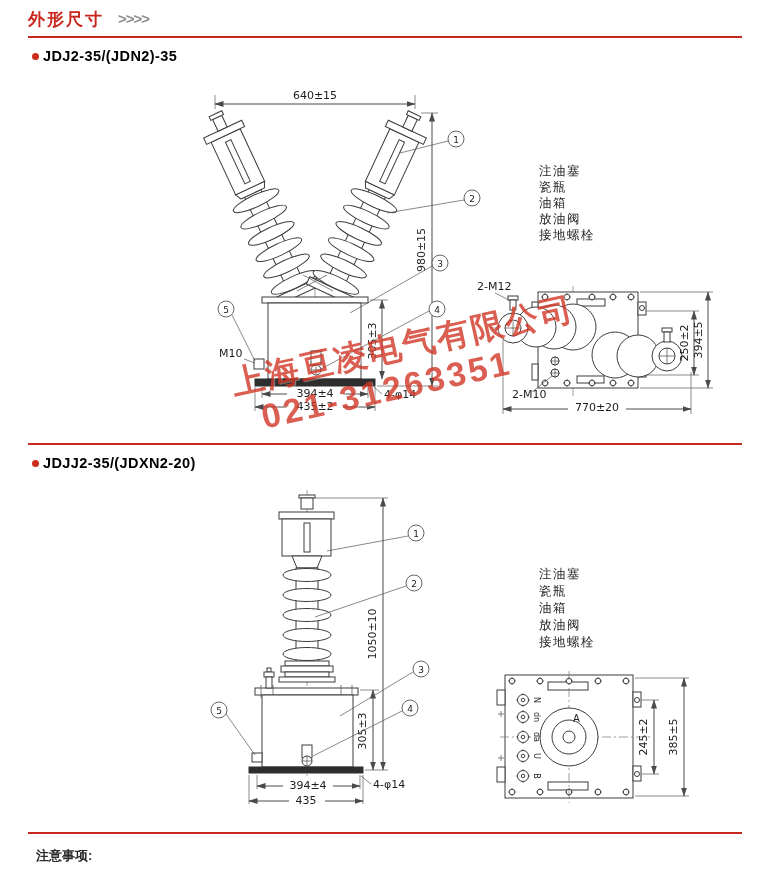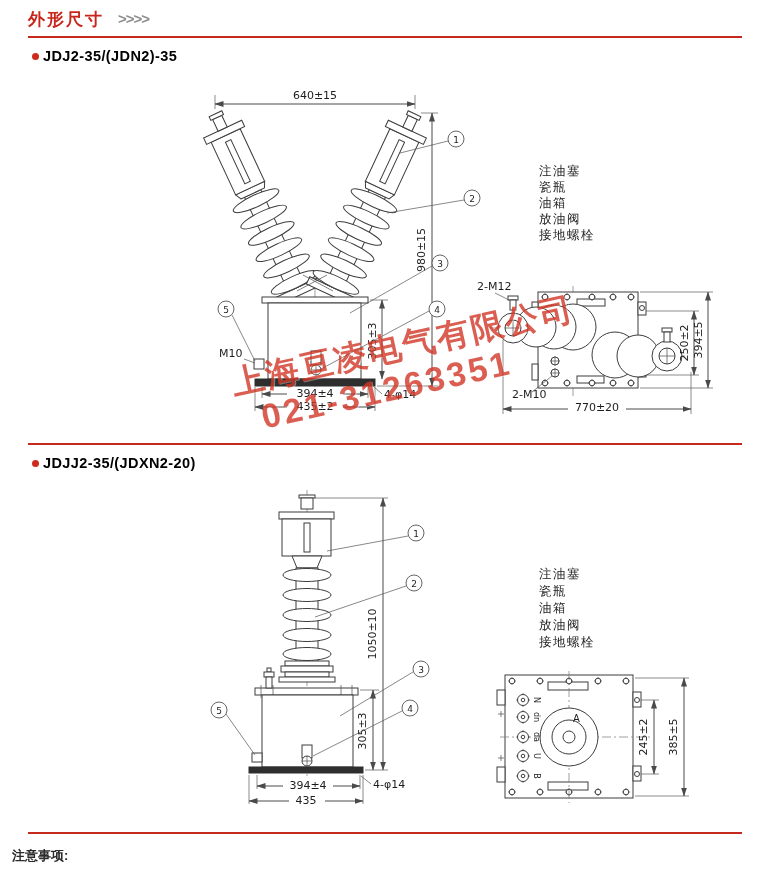--- a/index.html
+++ b/index.html
@@ -13,21 +13,21 @@
   .sec-title{position:absolute;left:32px;font-size:14.5px;font-weight:600;color:#000000;
              letter-spacing:0.4px;}
   .bullet{display:inline-block;width:7px;height:7px;border-radius:50%;background:#cf2b1c;
           margin-right:4px;vertical-align:1px;}
   .legend{position:absolute;left:531px;color:#222;font-size:12.5px;letter-spacing:1.5px;margin-left:8px;}
   .legend div{height:16px;}
   .legend.l2 div{height:17px;}
   .wm{position:absolute;z-index:10;font-weight:bold;color:#d23726;opacity:0.8;
       transform:rotate(-12.5deg);transform-origin:0 50%;white-space:nowrap;
       text-shadow:1px 1px 0 rgba(255,255,255,.45);}
-  #notes-title{position:absolute;left:12px;top:847px;font-size:13px;font-weight:bold;color:#2b2b2b;}
+  #notes-title{position:absolute;left:36px;top:847px;font-size:13px;font-weight:bold;color:#2b2b2b;}
   #notes-item{position:absolute;left:28px;top:872px;font-size:13px;font-weight:600;color:#2b2b2b;}
   svg{position:absolute;overflow:visible;}
   svg text{font-family:"DejaVu Sans","Liberation Sans",sans-serif;fill:#1d1d1d;}
   .ol{fill:#fff;stroke:#3d3d3d;stroke-width:1;}
   .solid{fill:#2e2e2e;stroke:#2e2e2e;}
   .dim{stroke:#4a4a4a;stroke-width:1;fill:none;}
   .ext{stroke:#5a5a5a;stroke-width:0.7;fill:none;}
   .thin{stroke:#4a4a4a;stroke-width:0.7;fill:none;}
   .dd{stroke:#777;stroke-width:0.7;stroke-dasharray:9 3 2 3;fill:none;}
   .dtxt{font-size:11px;}

